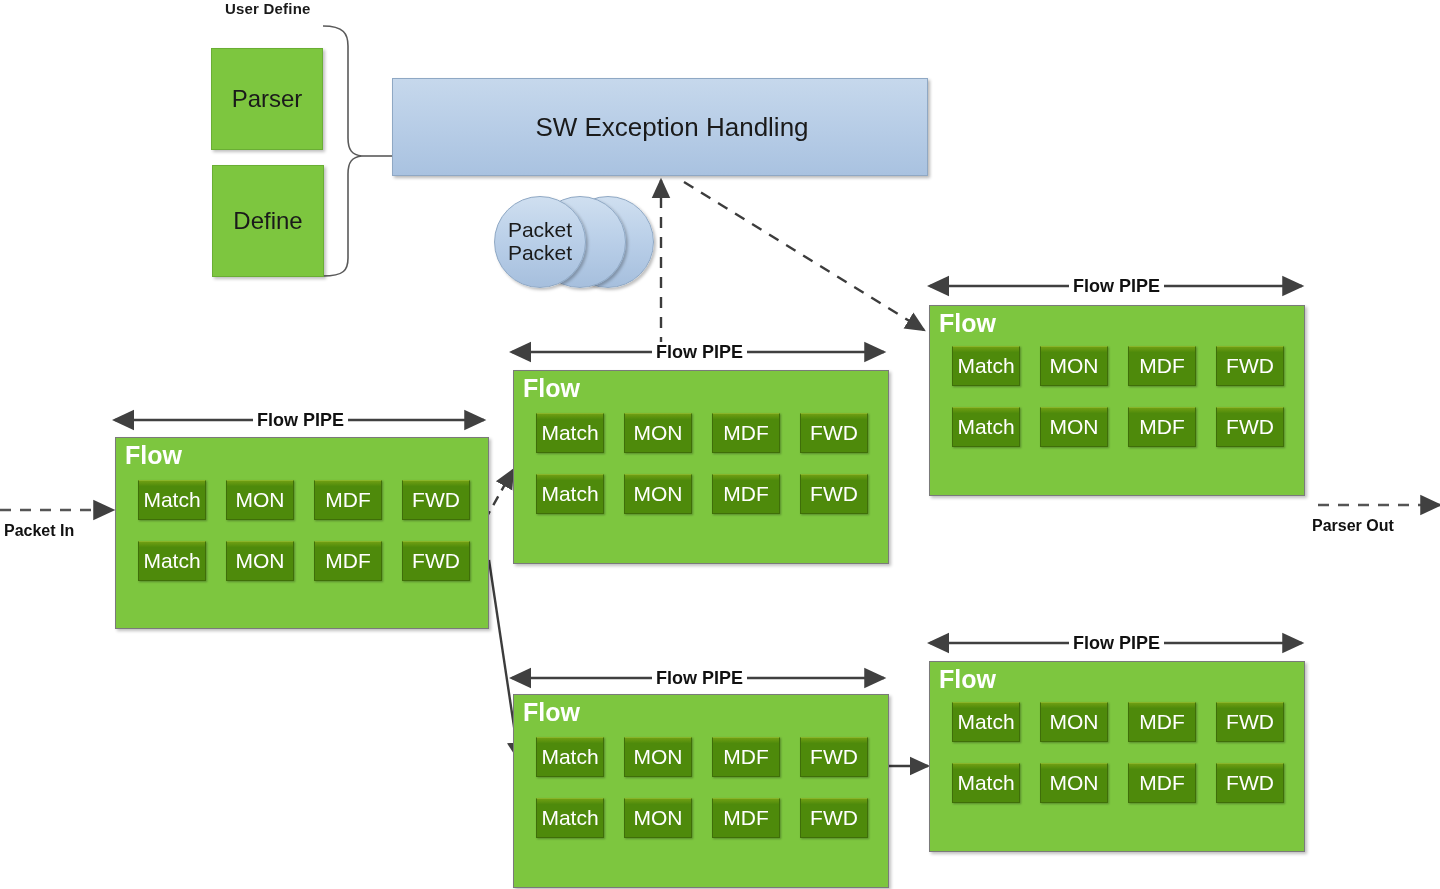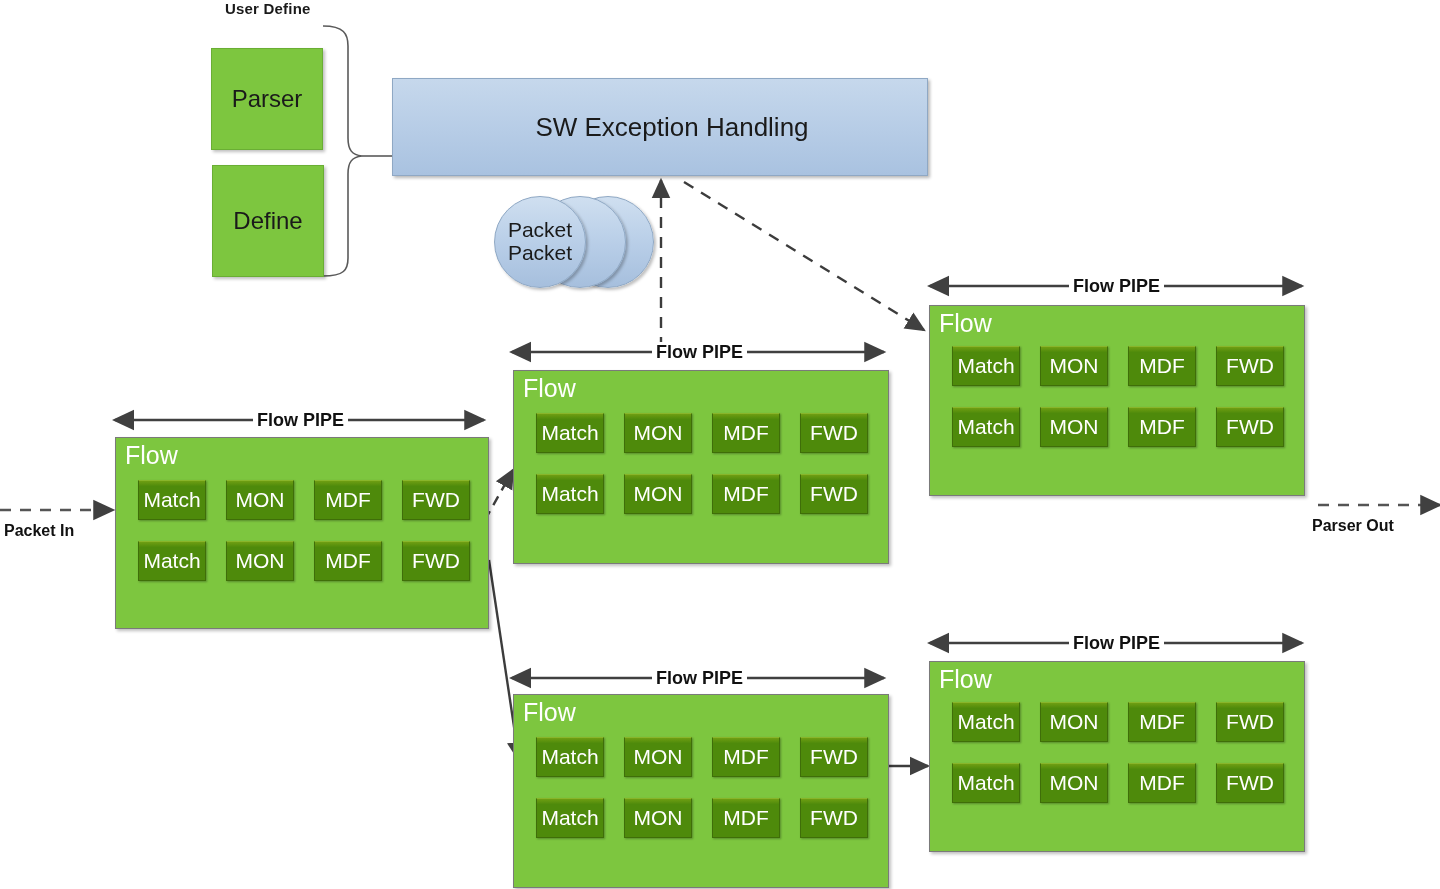--- a/index.html
+++ b/index.html
@@ -80,21 +80,21 @@
   .flow-box {
     background: #7DC63F;
     border: 1px solid #7a7a7a;
     box-shadow: 2px 2px 3px rgba(0,0,0,0.25);
   }
   .flow-title {
     position: absolute;
     left: 9px;
     top: 3px;
     font-size: 25px;
-    font-weight: normal;
+    font-weight: bold;
     color: #ffffff;
   }
   .cell {
     position: absolute;
     background: linear-gradient(to bottom, #6f9e12 0%, #4e8a0b 14%, #4e8a0b 100%);
     border: 1px solid #3f6e09;
     border-top: 1px solid #89b52a;
     box-shadow: 1px 1px 2px rgba(0,0,0,0.3);
     display: flex;
     align-items: center;

